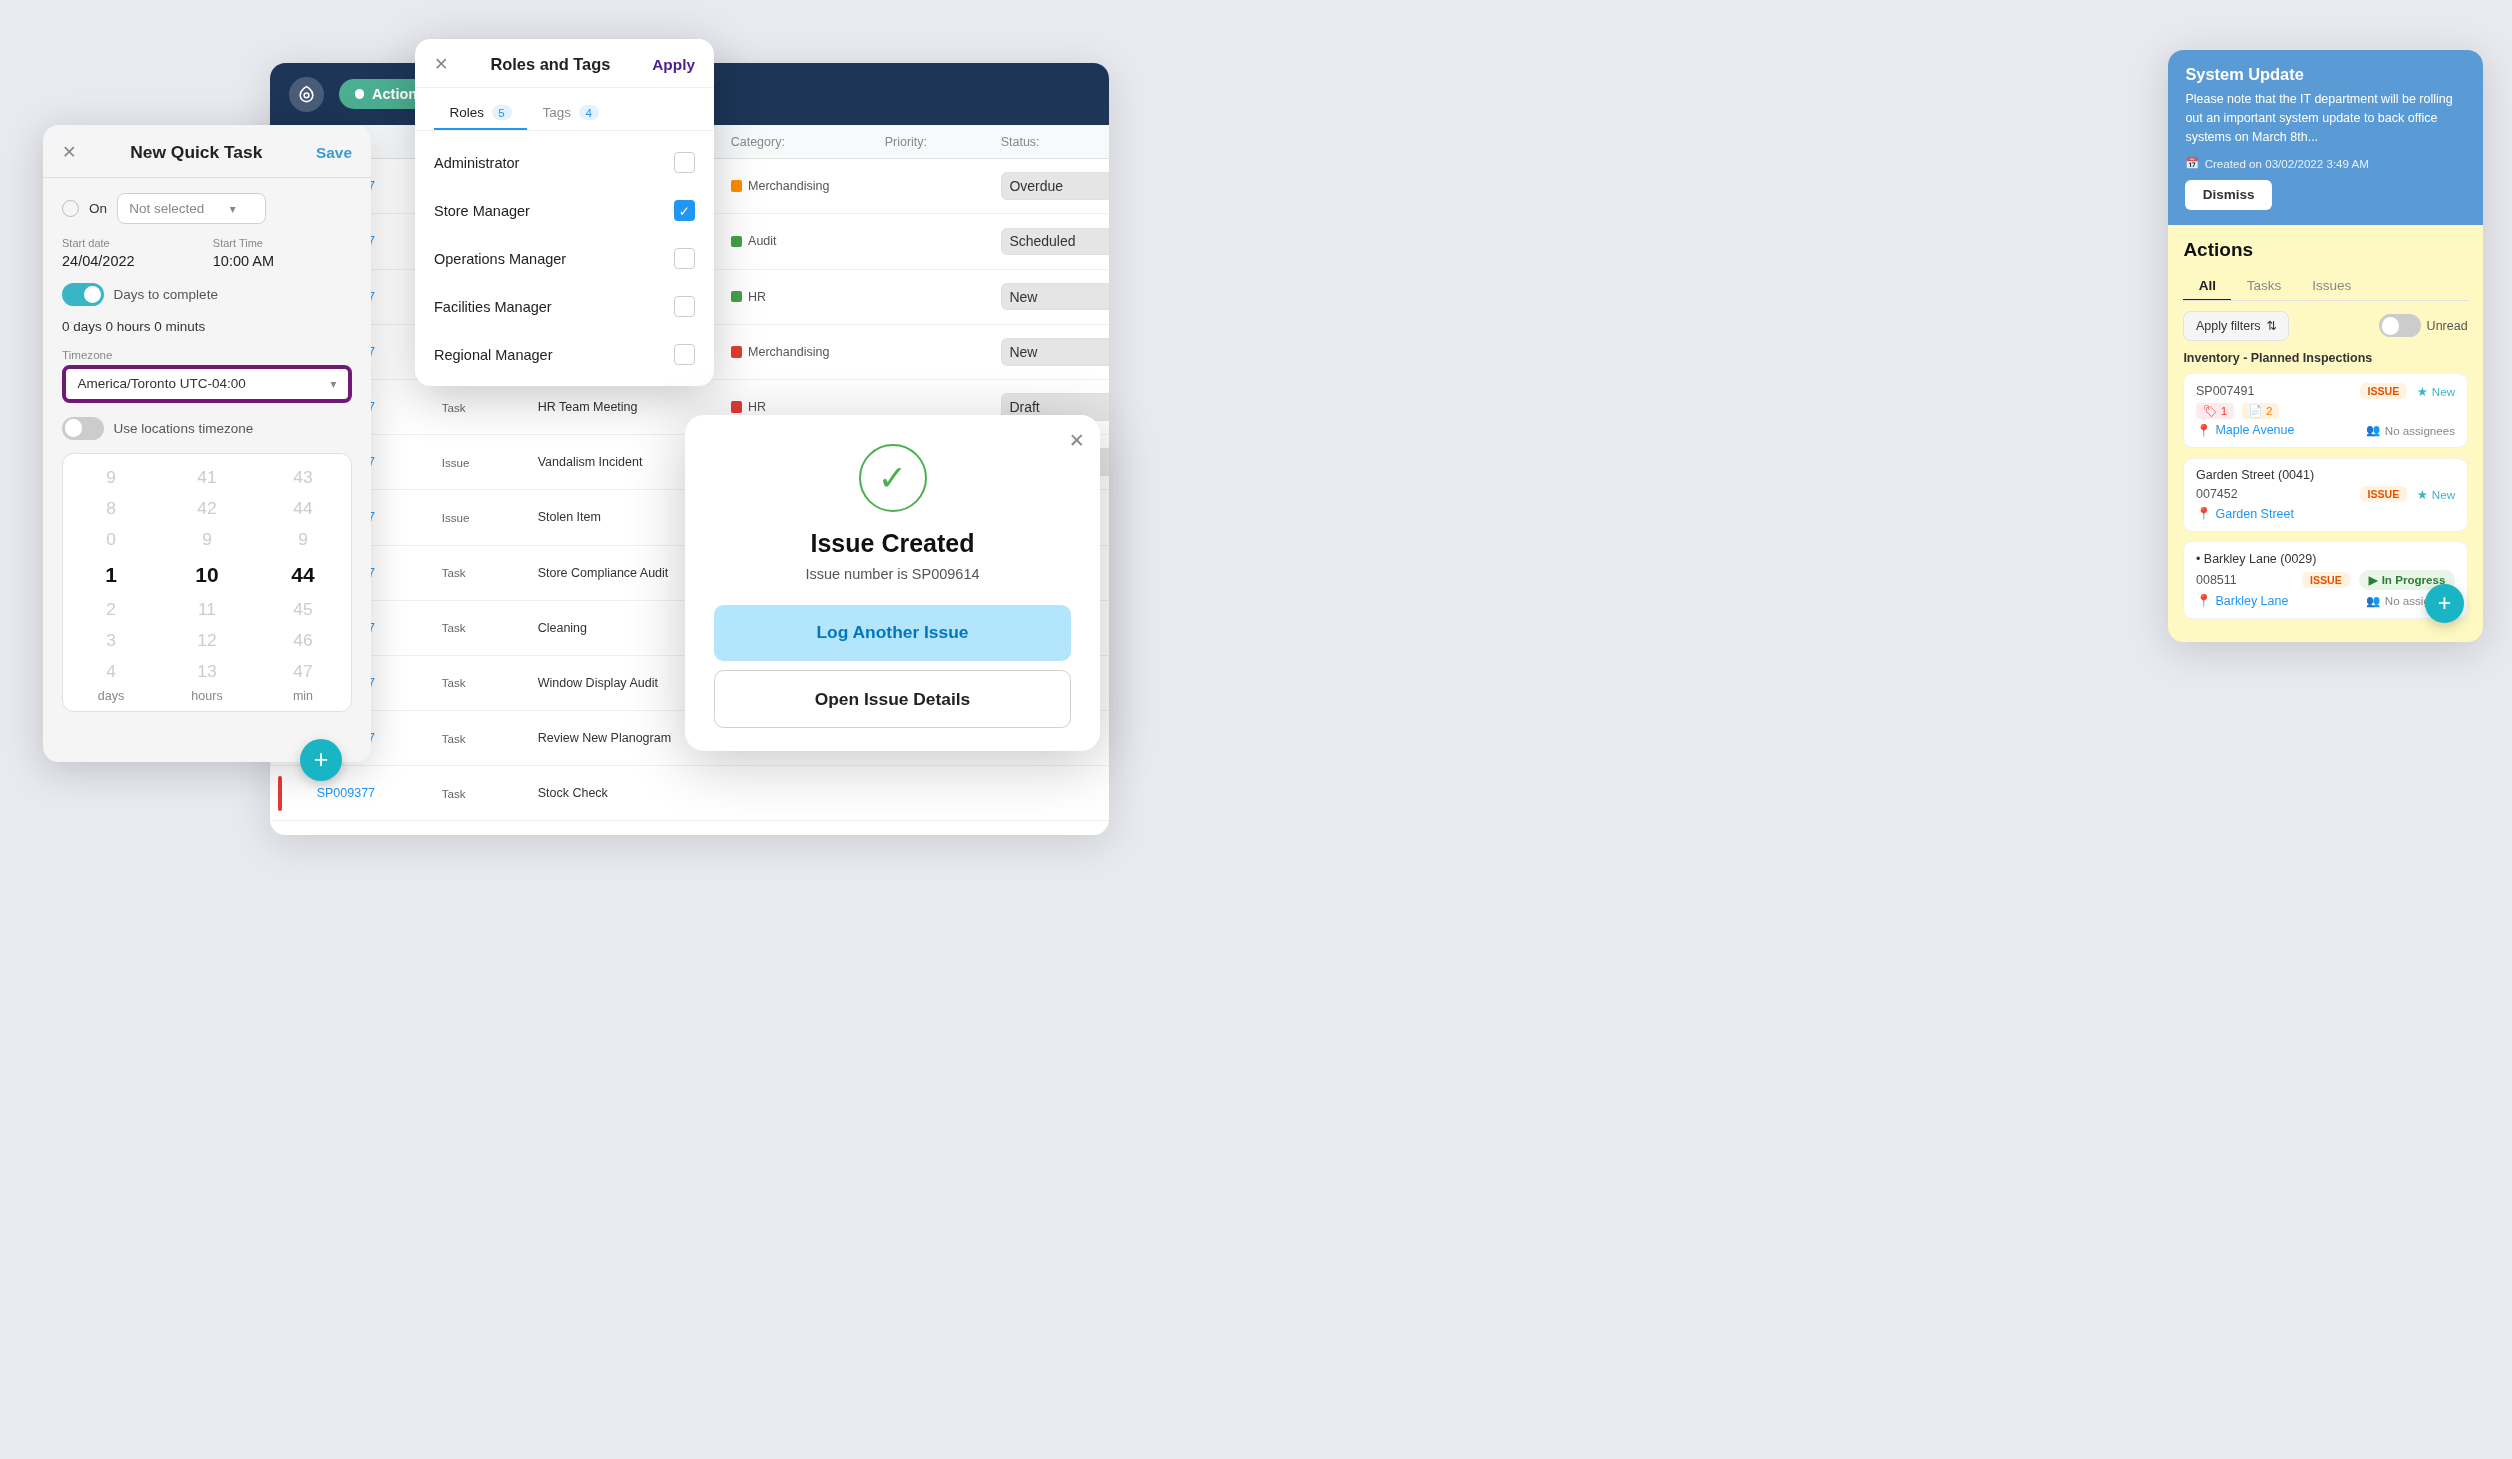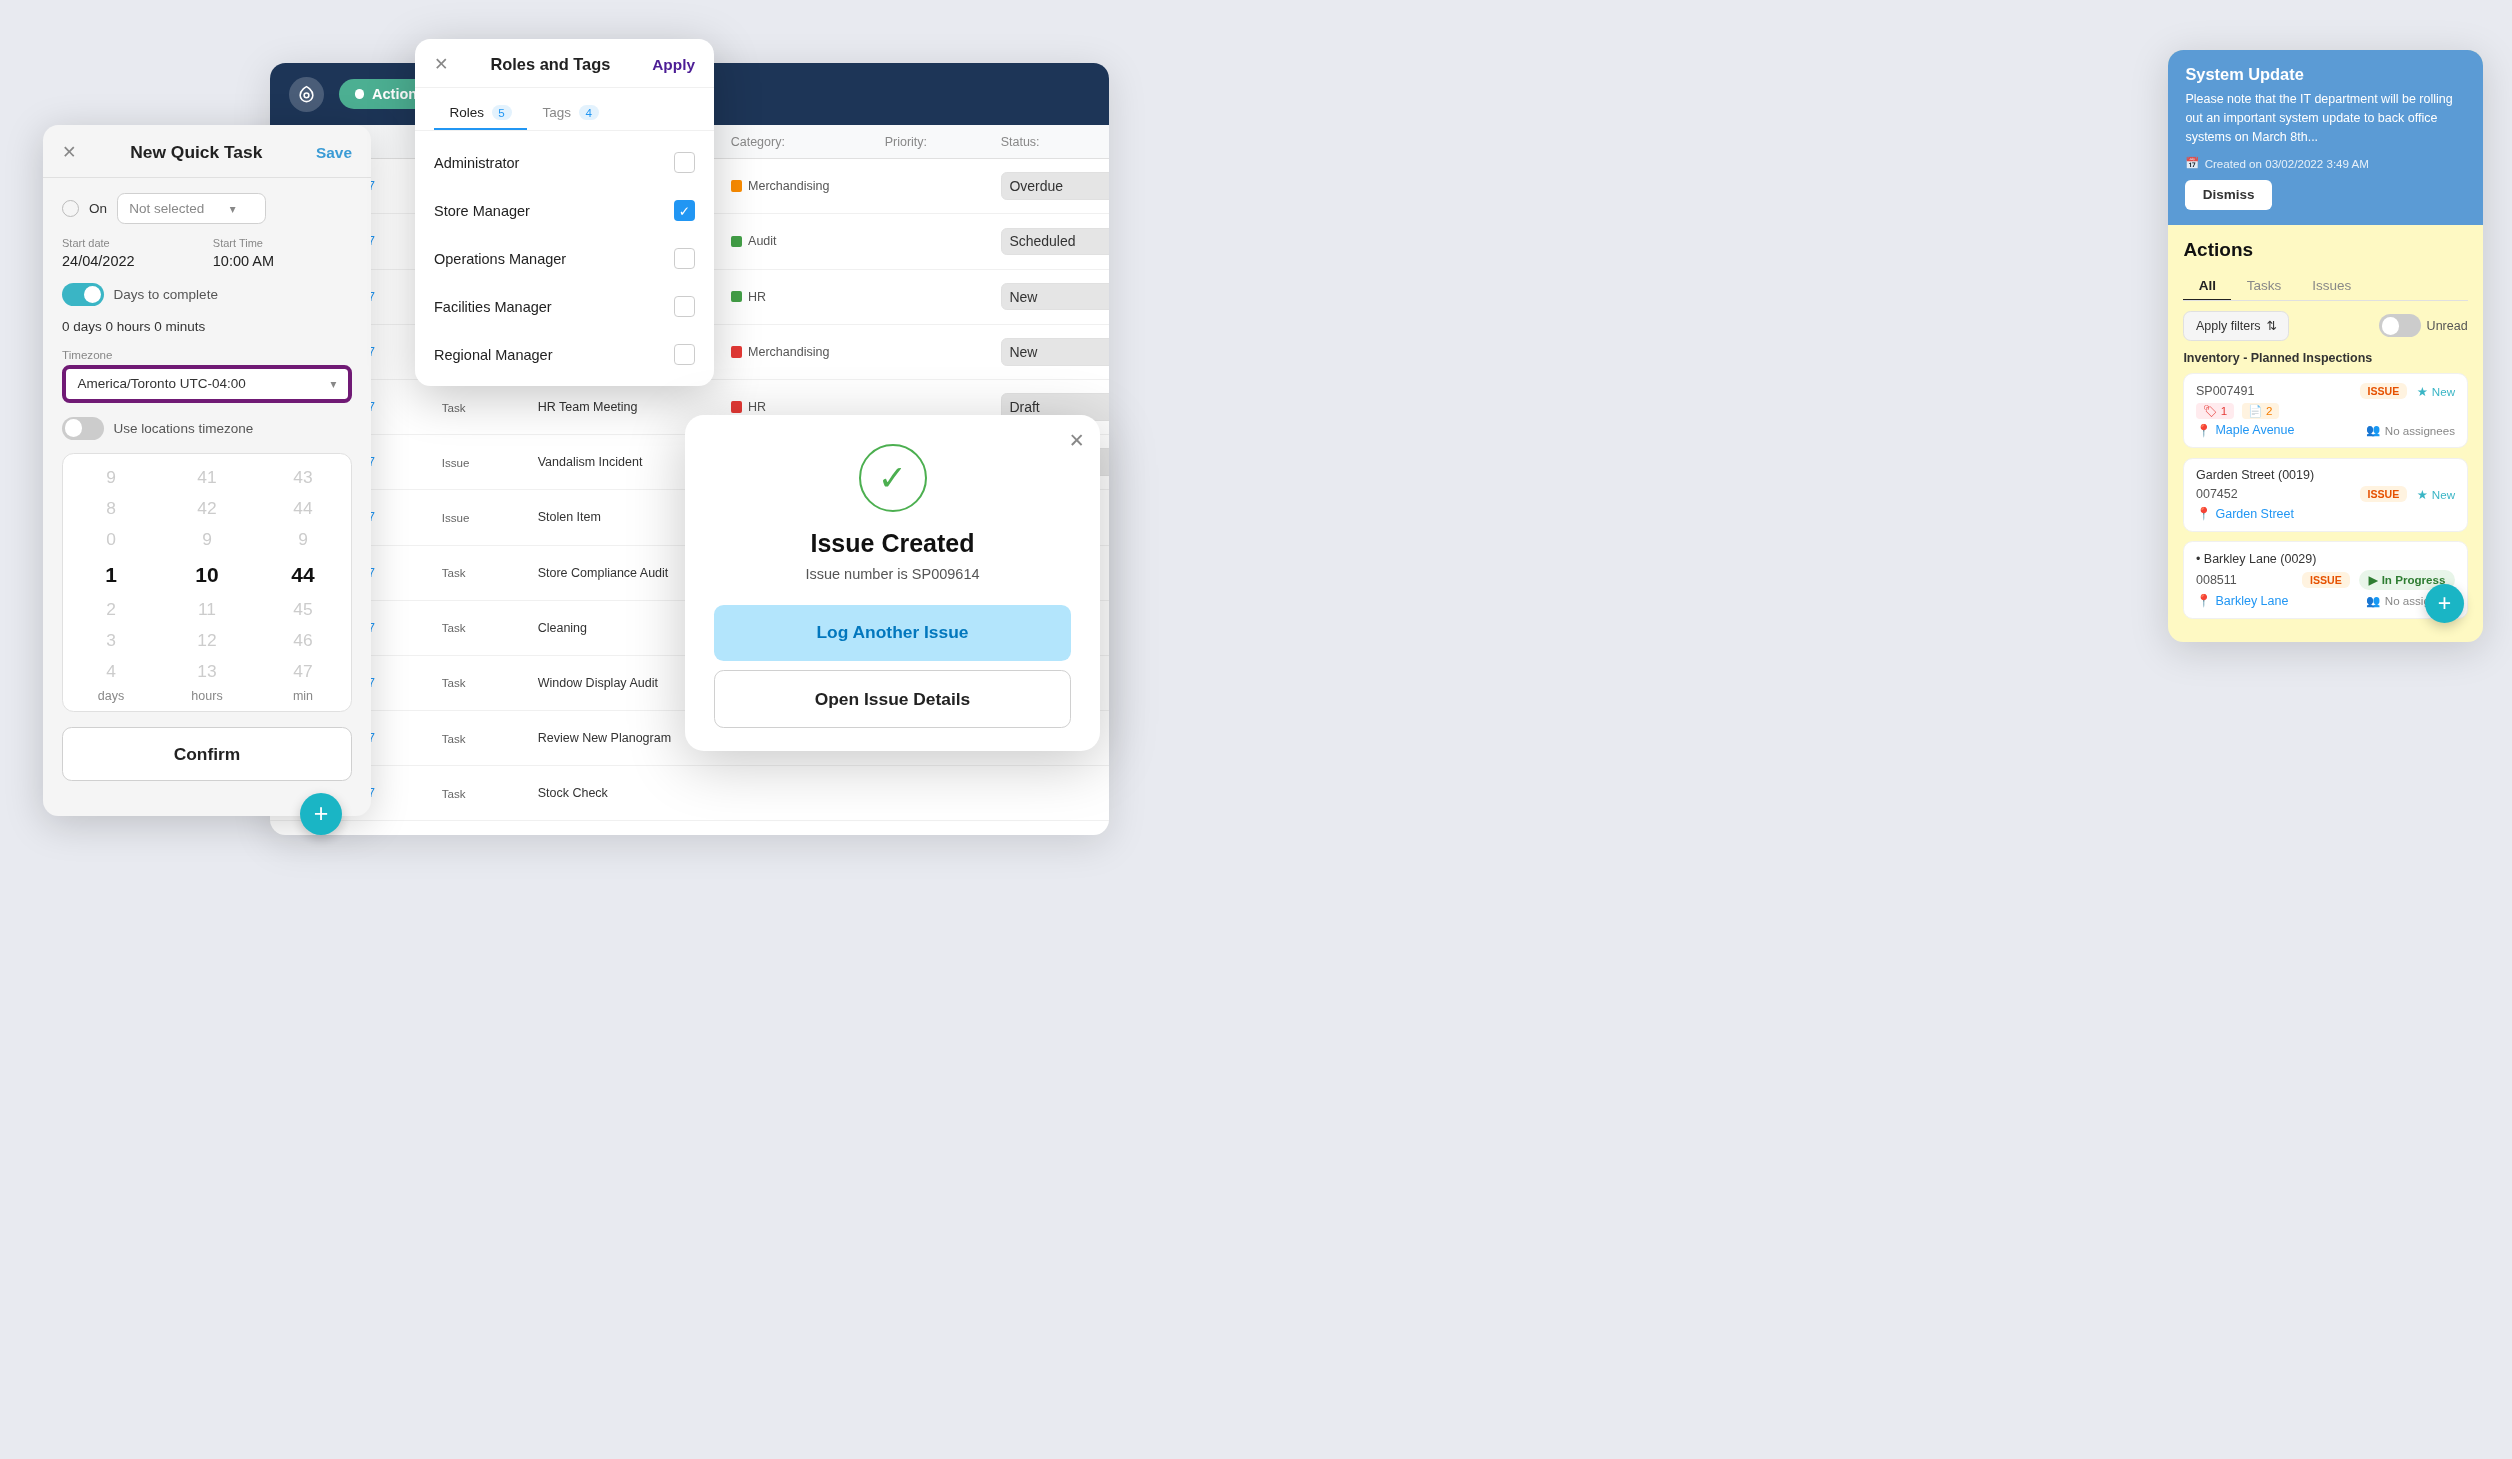--- a/index.html
+++ b/index.html
@@ -777,21 +777,20 @@
         <div class="picker-item">43</div>
         <div class="picker-item">44</div>
         <div class="picker-item">9</div>
         <div class="picker-item selected">44</div>
         <div class="picker-item">45</div>
         <div class="picker-item">46</div>
         <div class="picker-item">47</div>
         <div class="picker-label">min</div>
       </div>
     </div>
-    <button class="confirm-btn">Confirm</button>
   </div>
   <div class="fab-plus">+</div>
 </div>
 
 <div class="main-panel">
   <div class="main-panel-header">
     <div class="nav-icon">
       <svg width="19" height="19" viewBox="0 0 24 24" fill="none">
         <path d="M12 2C12 2 4 6 4 13C4 17.4 7.6 21 12 21C16.4 21 20 17.4 20 13C20 6 12 2 12 2Z" stroke="white" stroke-width="2" fill="none"></path>
         <circle cx="12" cy="13" r="3" stroke="white" stroke-width="2" fill="none"></circle>
@@ -1075,21 +1074,21 @@
           <span>Maple Avenue</span>
         </div>
         <div class="ac-assignees">
           <span>👥</span>
           <span>No assignees</span>
         </div>
       </div>
     </div>
 
     <div class="action-card">
-      <div class="card-title-loc">Garden Street (0019)</div>
+      <div class="card-title-loc">Garden Street (0041)</div>
       <div class="ac-row1">
         <span class="ac-sp">007452</span>
         <div style="display:flex;align-items:center;gap:3.9px;">
           <span class="ac-tag">ISSUE</span>
           <span class="ac-new">
             <span class="star-icon">★</span>
             New
           </span>
         </div>
       </div>

